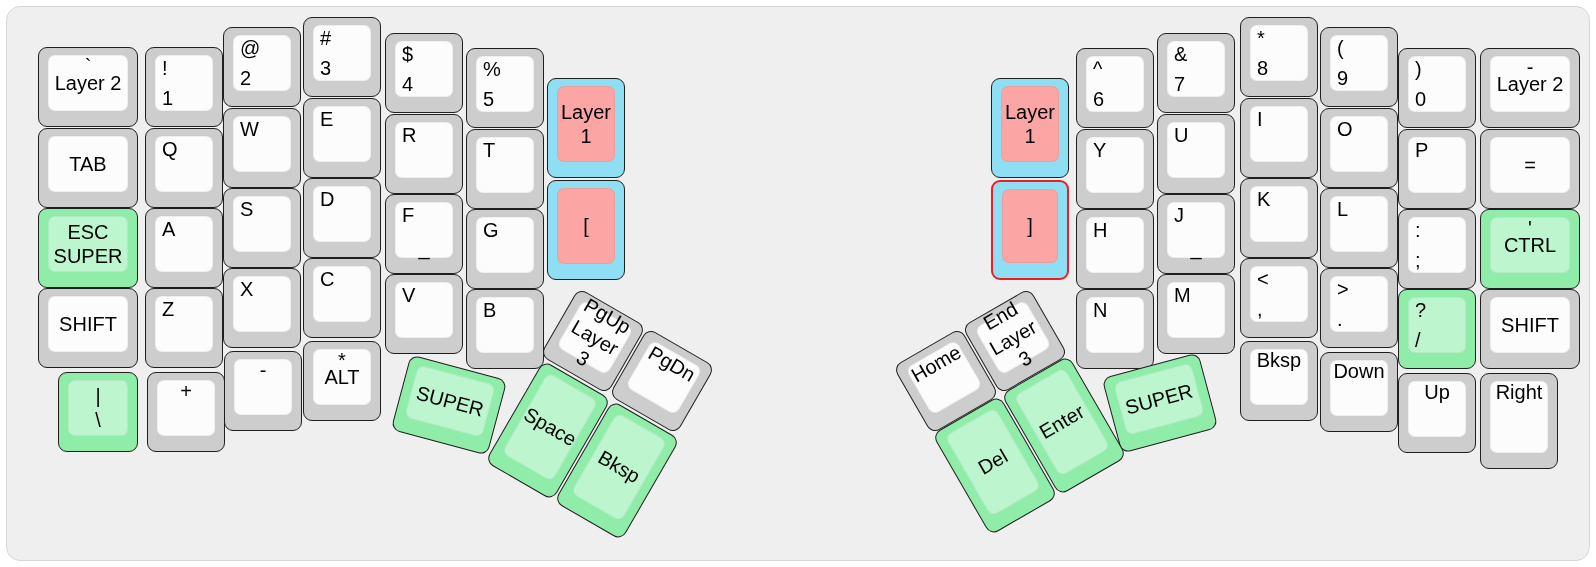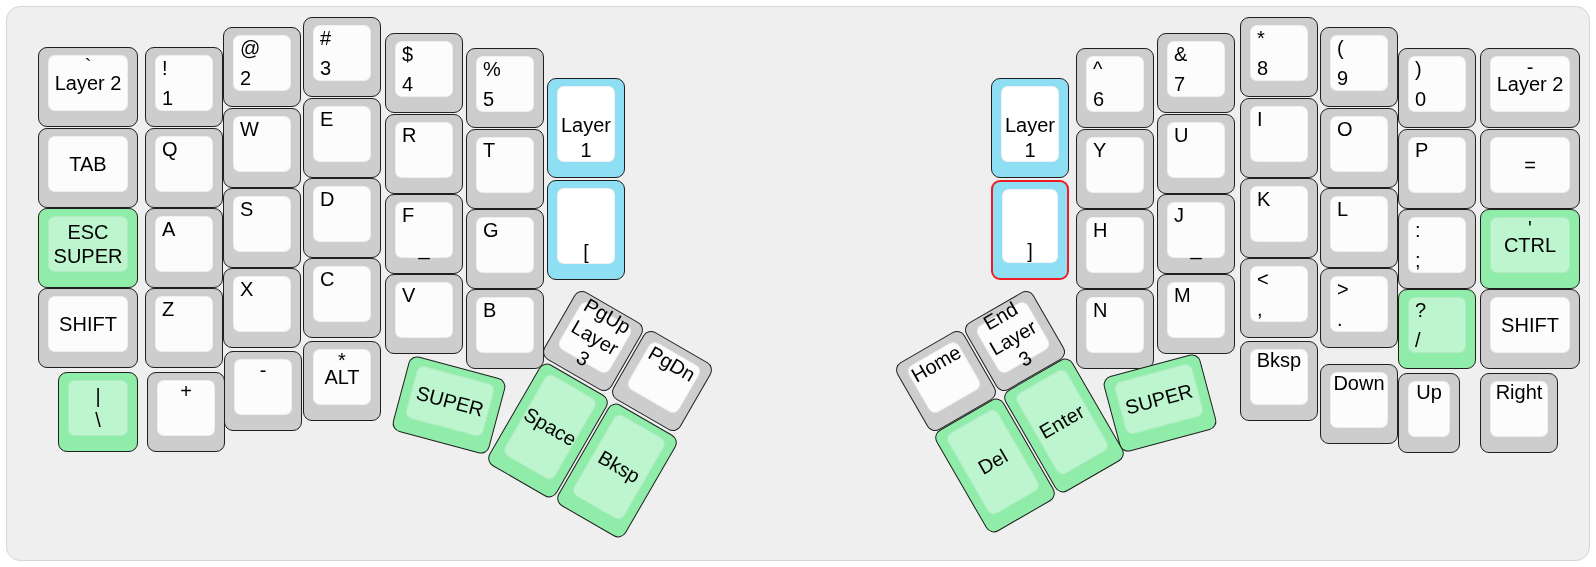--- a/index.html
+++ b/index.html
@@ -7,21 +7,21 @@
   .frame{position:absolute;left:6px;top:6px;right:6px;bottom:6px;background:#efefef;border:1px solid #d7d7d7;border-radius:14px;}
   .board{position:absolute;left:0;top:0;width:1596px;height:567px;}
   .key{position:absolute;box-sizing:border-box;border:1.5px solid #1f1f1f;border-radius:9px;transform-origin:50% 50%;}
   .key.white{background:#cdcdcd;}
   .key.green{background:#8feda9;}
   .key.blue{background:#8edff3;}
   .key.alert{border:2px solid #ee1c25;}
   .cap{position:absolute;left:9px;right:9px;top:7px;bottom:15px;border-radius:7px;display:flex;align-items:center;justify-content:center;box-shadow:inset 0 0 0 1px rgba(0,0,0,0.05);}
   .white .cap{background:#fcfcfc;}
   .green .cap{background:#bdf6ce;}
-  .blue .cap{background:#ffffff;align-items:flex-end;}
+  .blue .cap{background:#fca5a5;}
   .lab{font-size:20px;color:#000;line-height:1.22;white-space:pre-line;}
   .lab-c{text-align:center;white-space:pre-line;}
   .lab-tc{position:absolute;top:0px;left:0;right:0;text-align:center;line-height:1.1;}
   .lab-tl{position:absolute;top:1px;left:7px;}
   .lab-bl{position:absolute;bottom:1px;left:7px;}
   .lab-hb{position:absolute;bottom:-2px;left:0;right:0;text-align:center;}
 </style>
 </head>
 <body>
 
@@ -308,21 +308,21 @@
       <div class="cap">
         <span class="lab lab-tl">L</span>
       </div>
     </div>
     <div class="key white" style="left: 1320px; top: 268px; width: 78px; height: 80px;">
       <div class="cap">
         <span class="lab lab-tl">&gt;</span>
         <span class="lab lab-bl">.</span>
       </div>
     </div>
-    <div class="key white" style="left: 1320px; top: 352px; width: 78px; height: 80px; margin-top: 12px;">
+    <div class="key white" style="left: 1320px; top: 352px; width: 78px; height: 80px;">
       <div class="cap">
         <span class="lab lab-tc">Down</span>
       </div>
     </div>
     <div class="key white" style="left: 1398px; top: 48px; width: 78px; height: 80px;">
       <div class="cap">
         <span class="lab lab-tl">)</span>
         <span class="lab lab-bl">0</span>
       </div>
     </div>
@@ -336,21 +336,21 @@
         <span class="lab lab-tl">:</span>
         <span class="lab lab-bl">;</span>
       </div>
     </div>
     <div class="key green" style="left: 1398px; top: 289px; width: 78px; height: 80px;">
       <div class="cap">
         <span class="lab lab-tl">?</span>
         <span class="lab lab-bl">/</span>
       </div>
     </div>
-    <div class="key white" style="left: 1398px; top: 373px; width: 62px; height: 80px;">
+    <div class="key white" style="left: 1398px; top: 373px; width: 78px; height: 80px;">
       <div class="cap">
         <span class="lab lab-tc">Up</span>
       </div>
     </div>
     <div class="key white" style="left: 1480px; top: 48px; width: 100px; height: 80px;">
       <div class="cap">
         <span class="lab lab-tc">-</span>
         <span class="lab lab-c">Layer 2</span>
       </div>
     </div>
@@ -363,21 +363,21 @@
       <div class="cap">
         <span class="lab lab-tc">'</span>
         <span class="lab lab-c">CTRL</span>
       </div>
     </div>
     <div class="key white" style="left: 1480px; top: 289px; width: 100px; height: 80px;">
       <div class="cap">
         <span class="lab lab-c">SHIFT</span>
       </div>
     </div>
-    <div class="key white" style="left: 1480px; top: 373px; width: 78px; height: 80px;">
+    <div class="key white" style="left: 1480px; top: 373px; width: 78px; height: 96px;">
       <div class="cap">
         <span class="lab lab-tc">Right</span>
       </div>
     </div>
     <div class="key white" style="left: 907px; top: 342px; width: 78px; height: 78px; transform: rotate(-30deg);">
       <div class="cap">
         <span class="lab lab-tc">Home</span>
       </div>
     </div>
     <div class="key white" style="left: 976px; top: 302px; width: 78px; height: 78px; transform: rotate(-30deg);">

